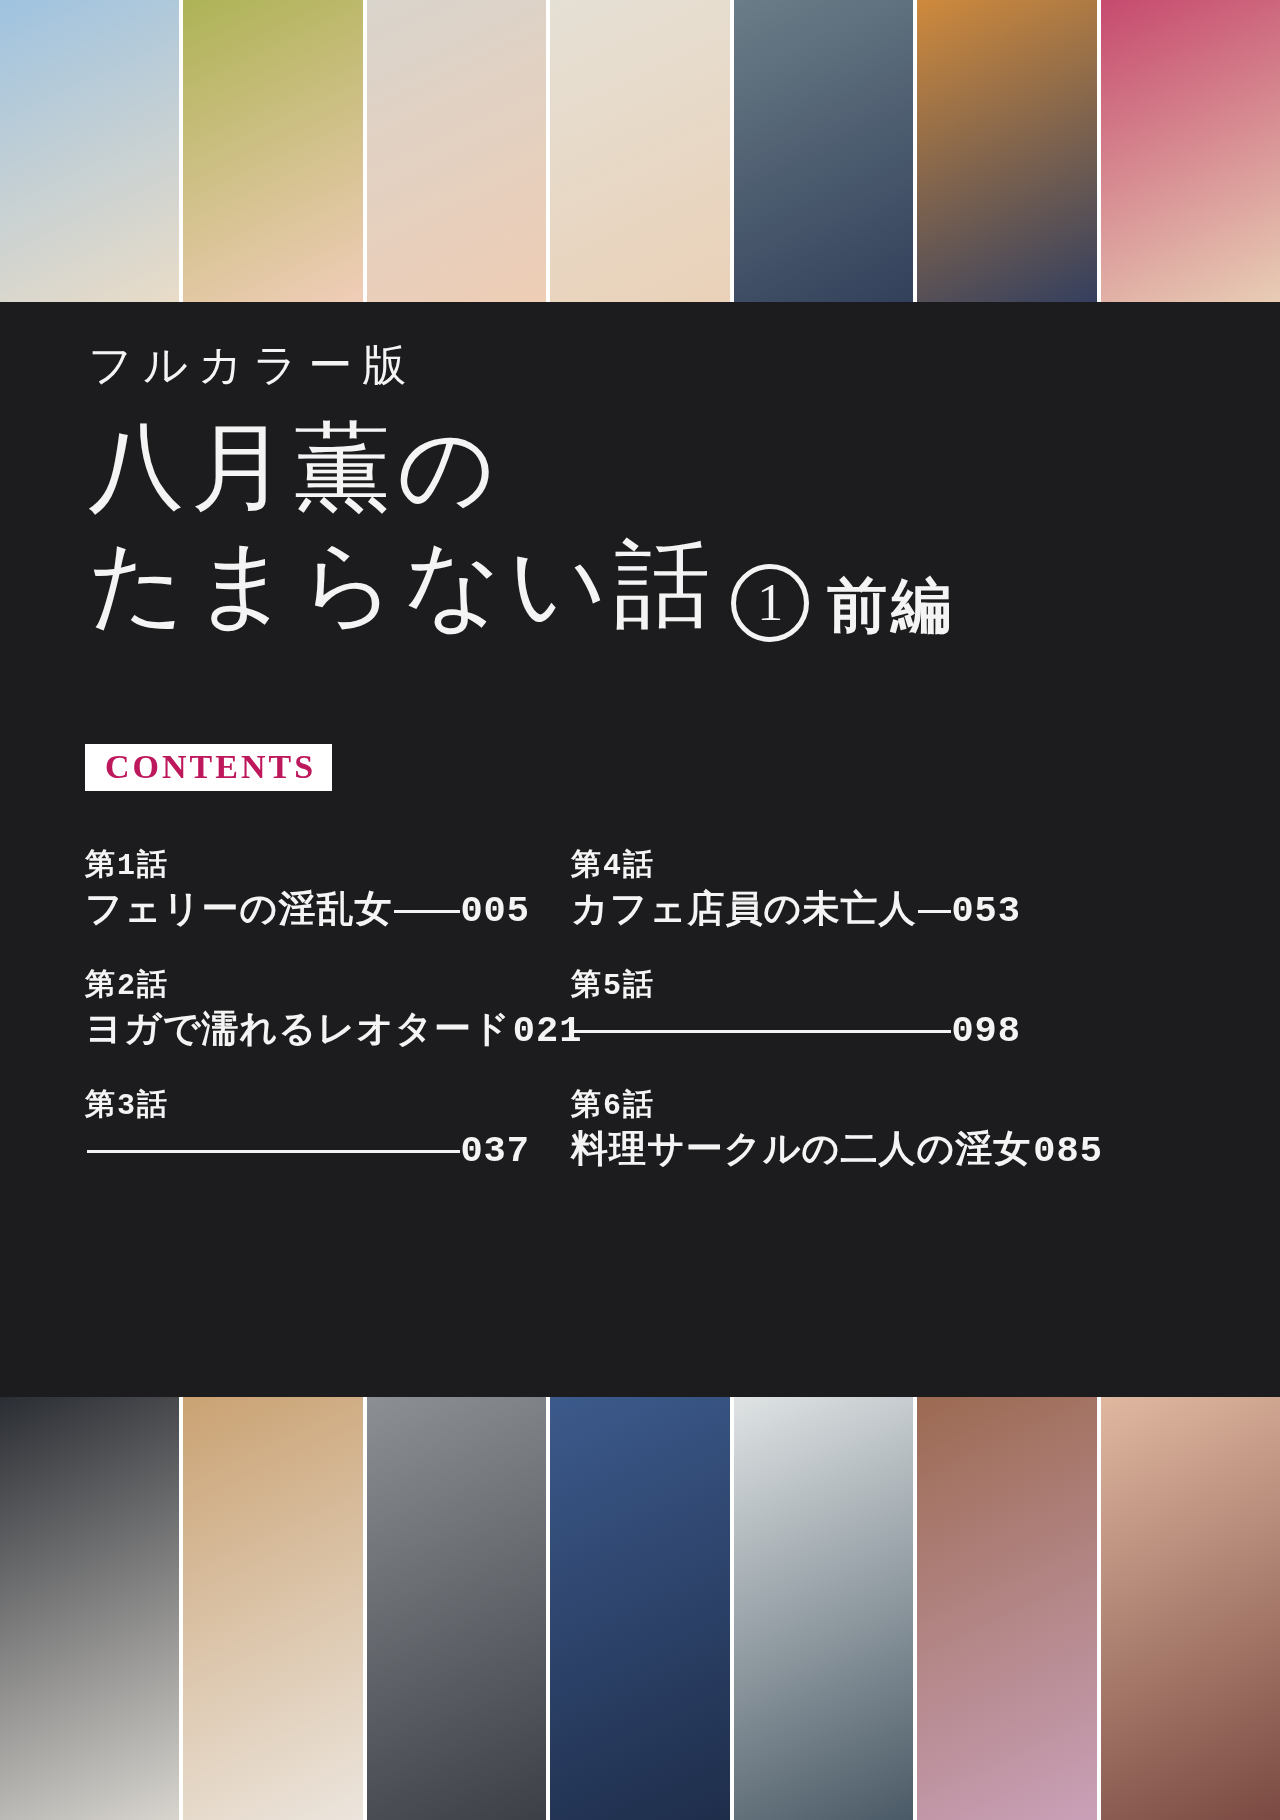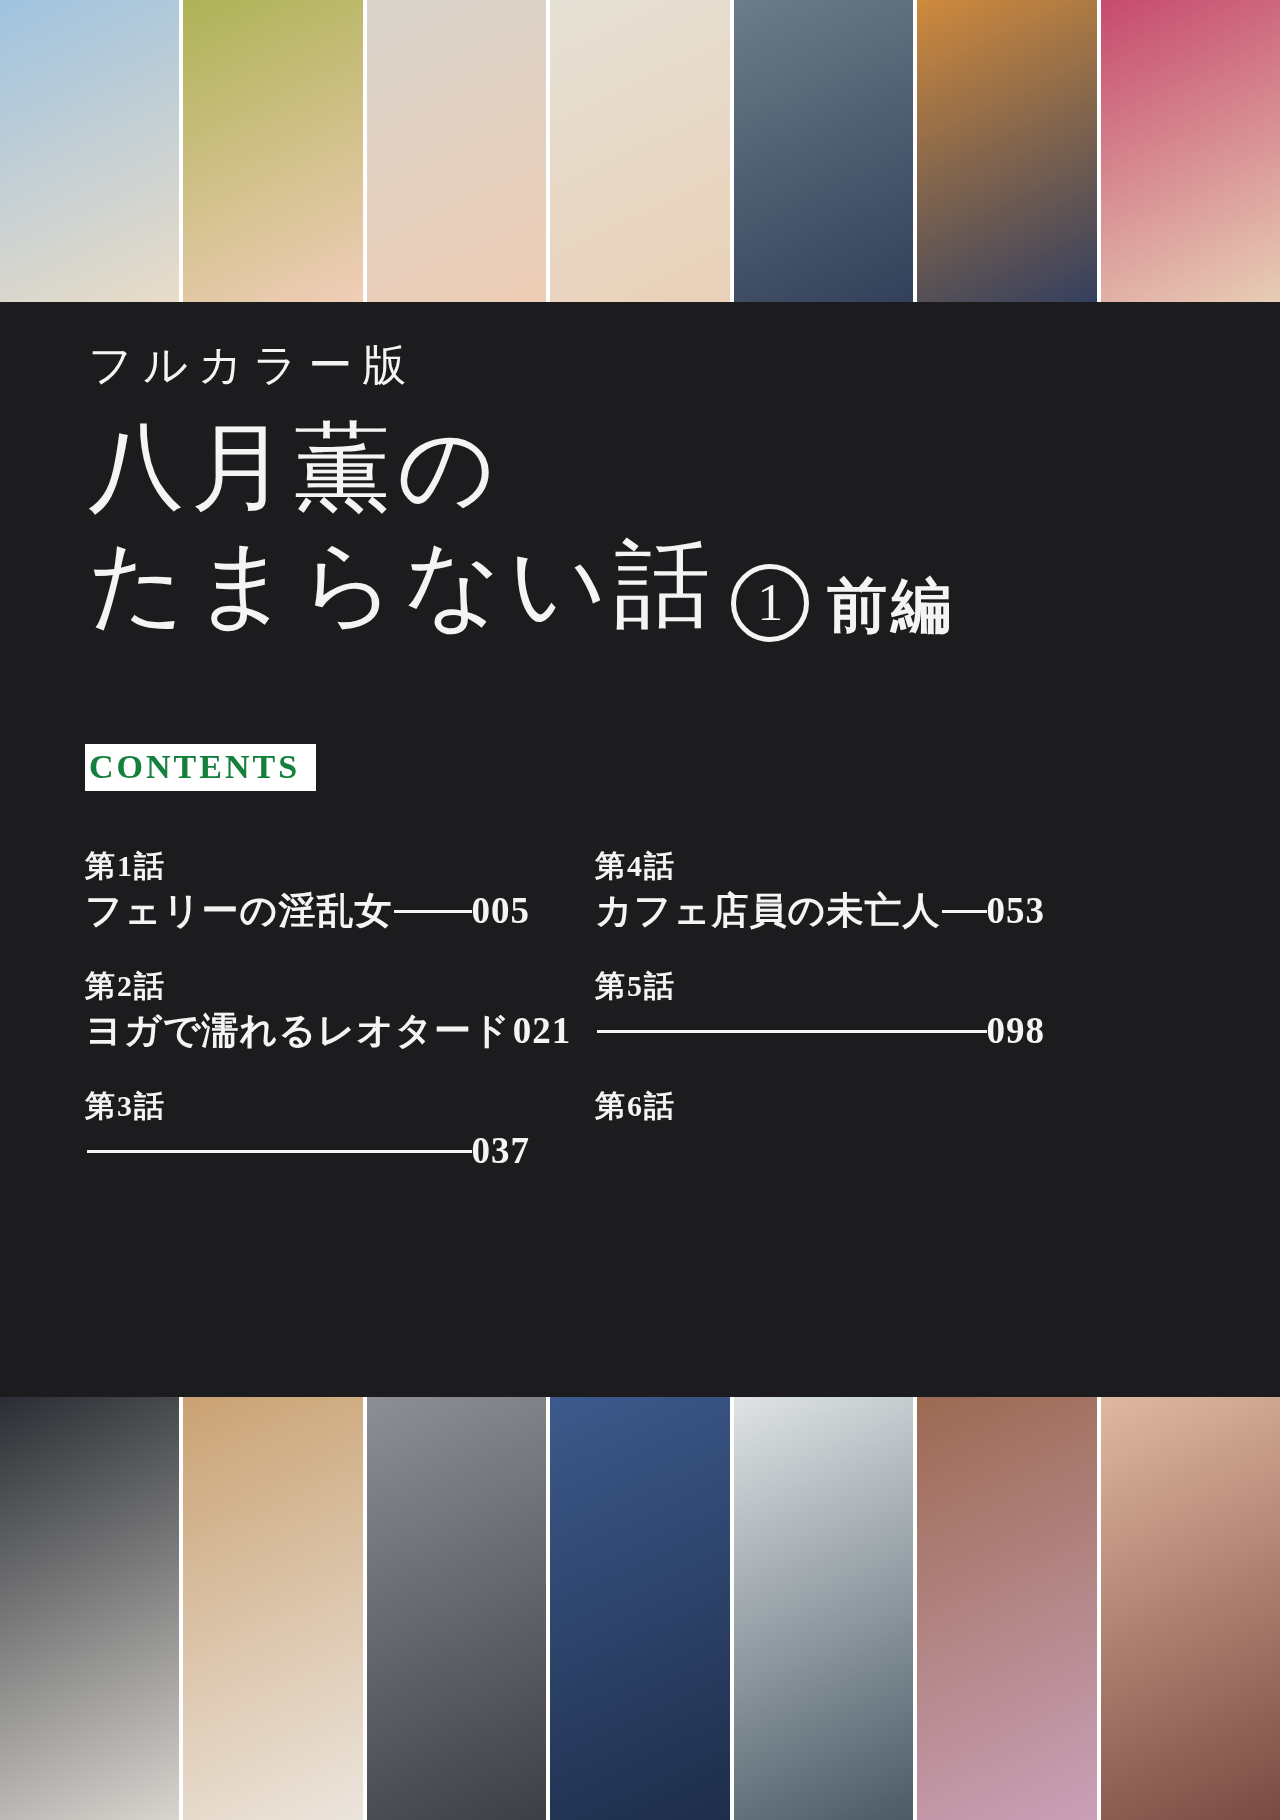--- a/index.html
+++ b/index.html
@@ -54,34 +54,35 @@
   .title-part{
     font-size:60px;
     font-weight:700;
     letter-spacing:4px;
     margin-left:18px;
   }
 
   
   .contents-badge{
     position:absolute;left:85px;top:744px;
-    background:#ffffff;color:#15803d;
+    background:#ffffff;color:#be185d;
     font-size:34px;font-weight:700;
     letter-spacing:3px;
-    padding:6px 16px 7px 4px;
+    padding:6px 16px 7px 20px;
     line-height:1;
   }
 
   
   .toc{
     position:absolute;left:85px;top:845px;
     display:grid;
     grid-template-columns:445px 450px;
-    column-gap:65px;
+    column-gap:41px;
     align-items:start;
+    font-family:Liberation Mono, monospace;
   }
   .toc-col{display:flex;flex-direction:column;}
   .entry{margin-bottom:30px;}
   .entry-chapter{
     font-size:30px;font-weight:700;
     letter-spacing:2px;
     line-height:42px;
     white-space:nowrap;
   }
   .entry-row{
@@ -176,20 +177,25 @@
       </div>
       <div class="entry">
         <div class="entry-chapter">第5話</div>
         <div class="entry-row">
           <span class="leader"></span>
           <span class="entry-page">098</span>
         </div>
       </div>
       <div class="entry">
         <div class="entry-chapter">第6話</div>
+        <div class="entry-row">
+          <span class="entry-title">料理サークルの二人の淫女</span>
+          <span class="leader"></span>
+          <span class="entry-page">085</span>
+        </div>
       </div>
     </div>
 
   </div>
 
   <div class="strip strip-bottom">
     <div class="panel" style="background: linear-gradient(155deg, rgb(42, 45, 51) 0%, rgb(216, 213, 207) 100%);"></div>
     <div class="panel" style="background: linear-gradient(155deg, rgb(202, 162, 115) 0%, rgb(236, 229, 221) 100%);"></div>
     <div class="panel" style="background: linear-gradient(155deg, rgb(140, 143, 148) 0%, rgb(60, 63, 69) 100%);"></div>
     <div class="panel" style="background: linear-gradient(155deg, rgb(60, 90, 140) 0%, rgb(30, 45, 74) 100%);"></div>

